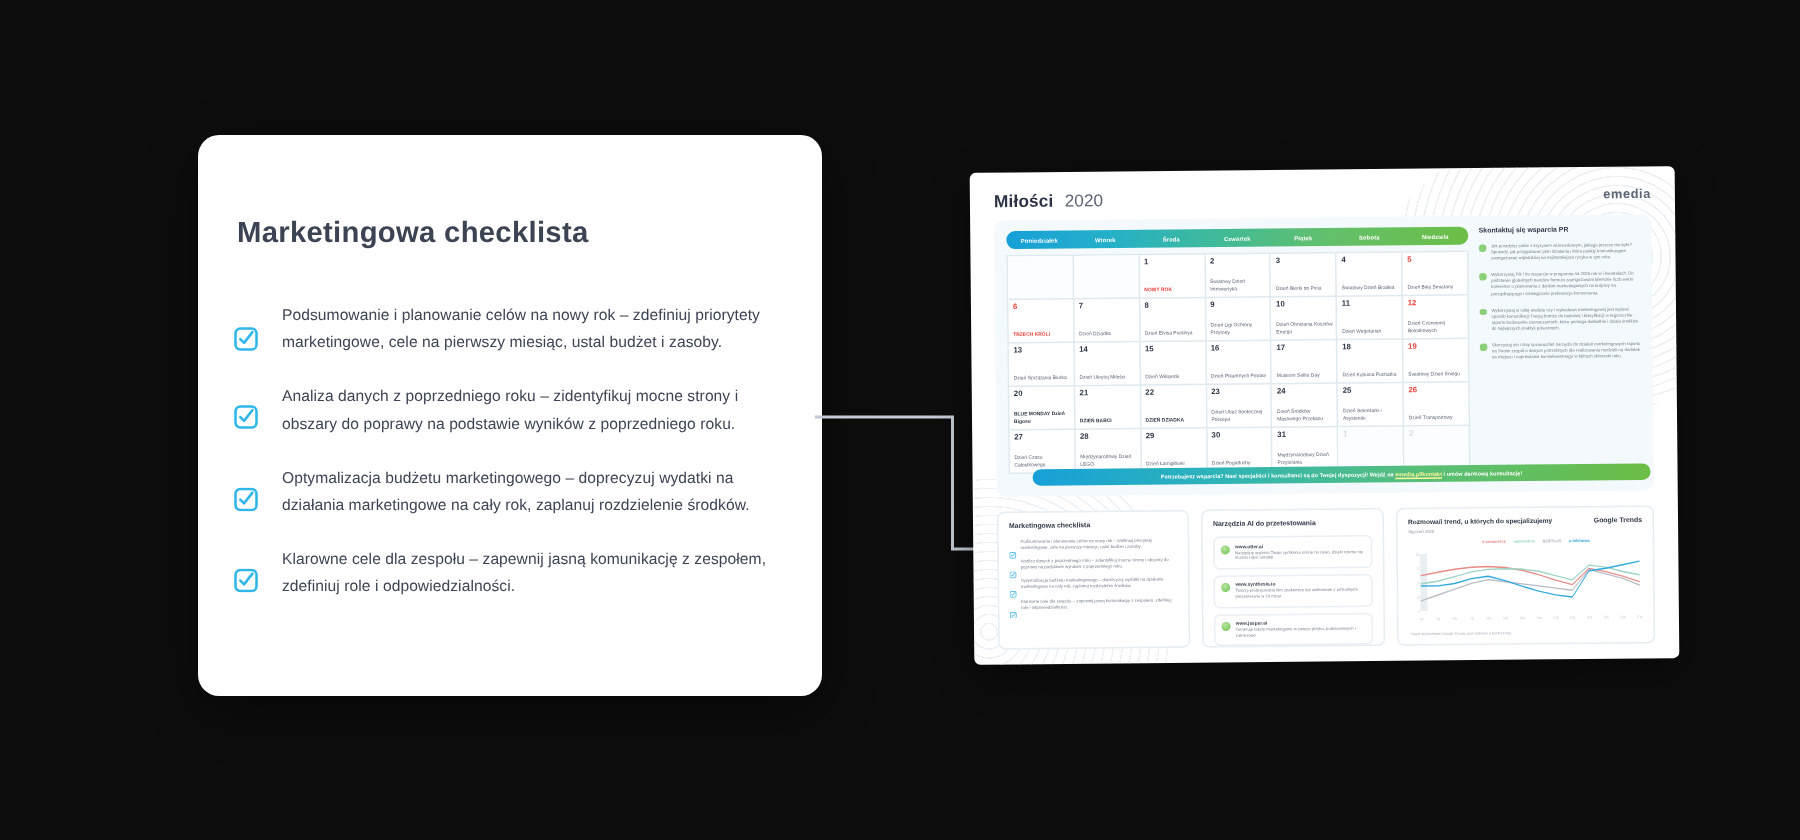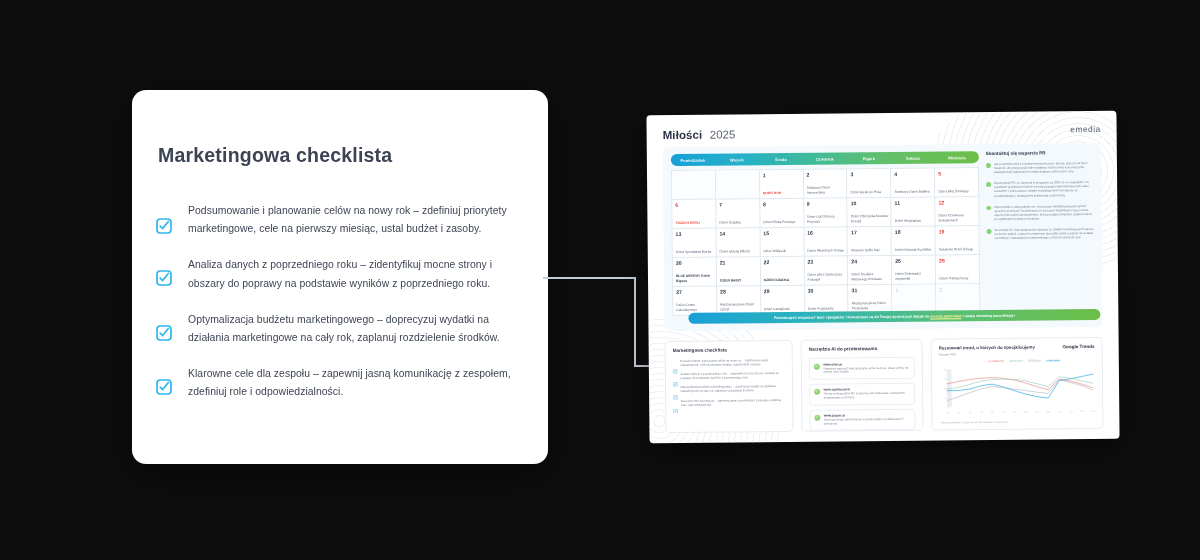--- a/index.html
+++ b/index.html
@@ -131,21 +131,21 @@
   .doc-year {
     font-size: 11.5px;
     font-weight: 400;
     color: #5d6574;
     margin-left: 3px;
   }
   .doc-logo {
     position: absolute;
     right: 0; top: 3px;
     font-size: 8.5px;
-    font-weight: 400;
+    font-weight: 700;
     color: #5b6474;
     letter-spacing: 0.4px;
   }
 
   
   .cal-panel {
     position: absolute;
     left: 16px; top: 32px;
     width: 438px; height: 184px;
     background: #f3f9fc;
@@ -424,21 +424,21 @@
   </svg>
 </div>
 
 <div class="doc-wrap">
   <div class="doc">
     <div class="doc-swirl"></div>
     <div class="doc-swirl bl"></div>
 
     <div class="doc-head">
       <span class="doc-month">Miłości</span>
-      <span class="doc-year">2025</span>
+      <span class="doc-year">2020</span>
       <span class="doc-logo">emedia</span>
     </div>
 
     <div class="cal-panel">
       <div class="cal-left">
         <div class="wk-head">
           <div>Poniedziałek</div>
           <div>Wtorek</div>
           <div>Środa</div>
           <div>Czwartek</div>

